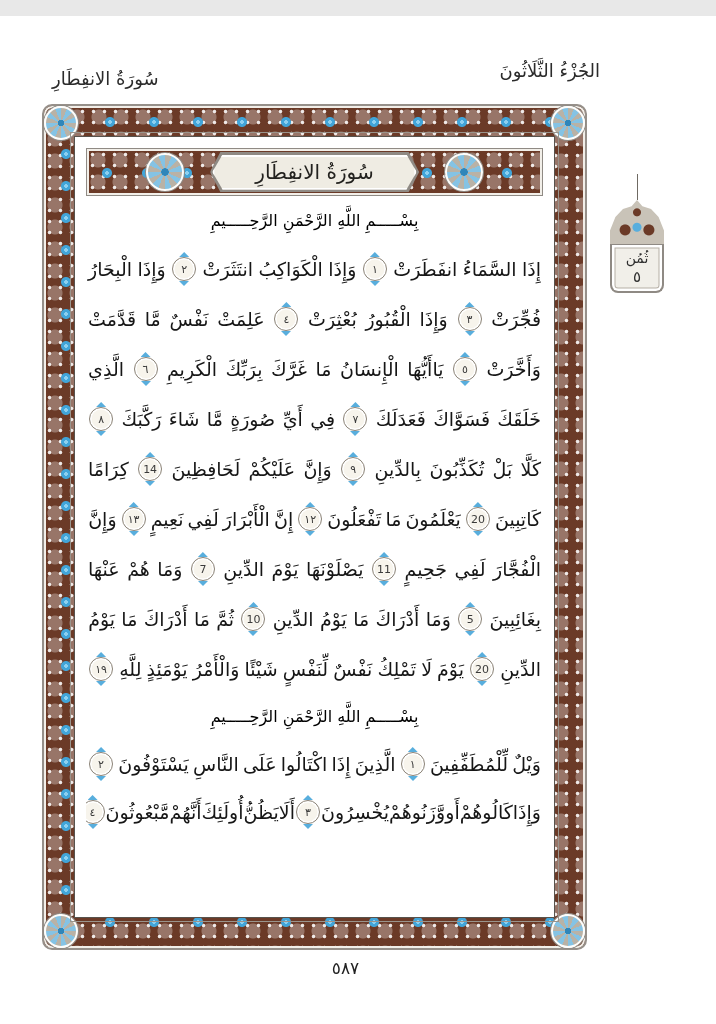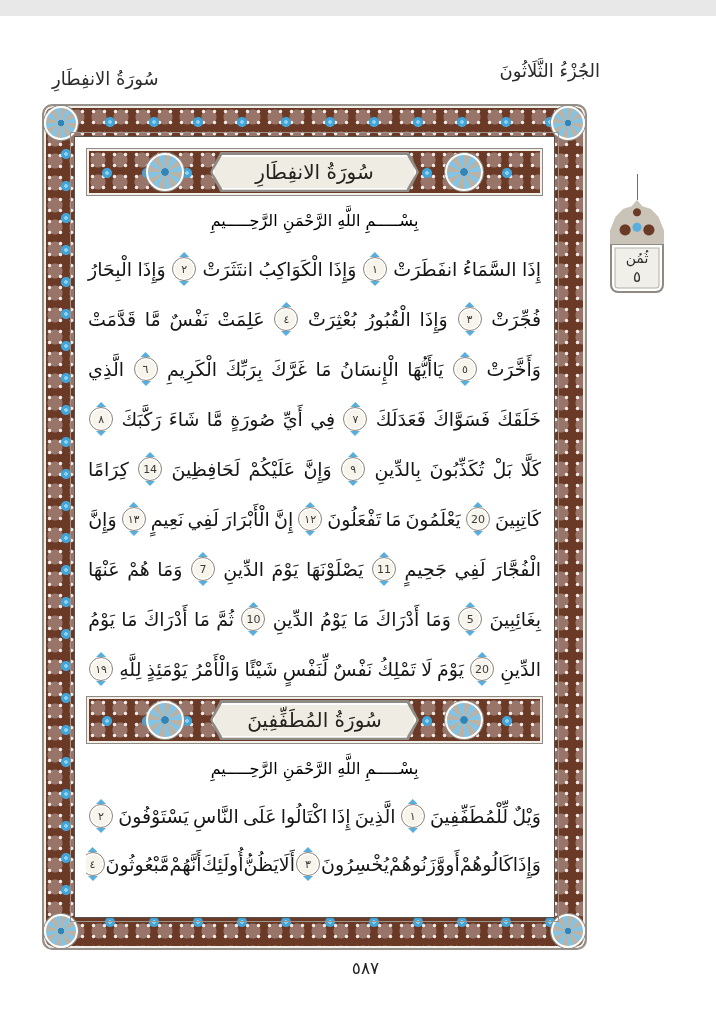--- a/index.html
+++ b/index.html
@@ -130,21 +130,21 @@
     border:2px solid #8f8a84; border-top:none; border-radius:0 0 8px 8px;
     box-shadow:inset 0 0 0 2.5px #ffffff, inset 0 0 0 3.5px #b5afa5;
     display:flex; flex-direction:column; align-items:center; justify-content:center;
     box-sizing:border-box;
   }
   .med-label{font-size:14px; color:#2e2e2e; line-height:1.25;}
   .med-value{font-size:15px; color:#2e2e2e; line-height:1.2;}
 
   
   .page-number{
-    position:absolute; left:93px; top:942px; width:545px; text-align:center;
+    position:absolute; left:73px; top:942px; width:545px; text-align:center;
     font-size:17px; color:#222; letter-spacing:2px;
   }
 </style>
 </head>
 <body>
 
 <div class="page">
 
   <div class="hdr hdr-left" dir="rtl">سُورَةُ الانفِطَارِ</div>
   <div class="hdr hdr-right" dir="rtl">الجُزْءُ الثَّلَاثُونَ</div>
@@ -361,29 +361,20 @@
             <span class="qword">يَوْمَئِذٍ</span>
             <span class="qword">لِلَّهِ</span>
             <span class="ayah-badge">
               <span class="fin top"></span>
               <span>١٩</span>
               <span class="fin bottom"></span>
             </span>
           </div>
         </div>
 
-      <div class="surah-band">
-        <span class="rosette left"></span>
-        <span class="rosette right"></span>
-        <div class="cartouche-outer">
-          <div class="cartouche-inner">
-            <span class="surah-title" dir="rtl">سُورَةُ المُطَفِّفِينَ</span>
-          </div>
-        </div>
-      </div>
 
       <div class="bismillah">بِسْـــــمِ اللَّهِ الرَّحْمَنِ الرَّحِـــــيمِ</div>
 
       <div class="lines lines-small">
           <div class="qline">
             <span class="qword">وَيْلٌ</span>
             <span class="qword">لِّلْمُطَفِّفِينَ</span>
             <span class="ayah-badge">
               <span class="fin top"></span>
               <span>١</span>

